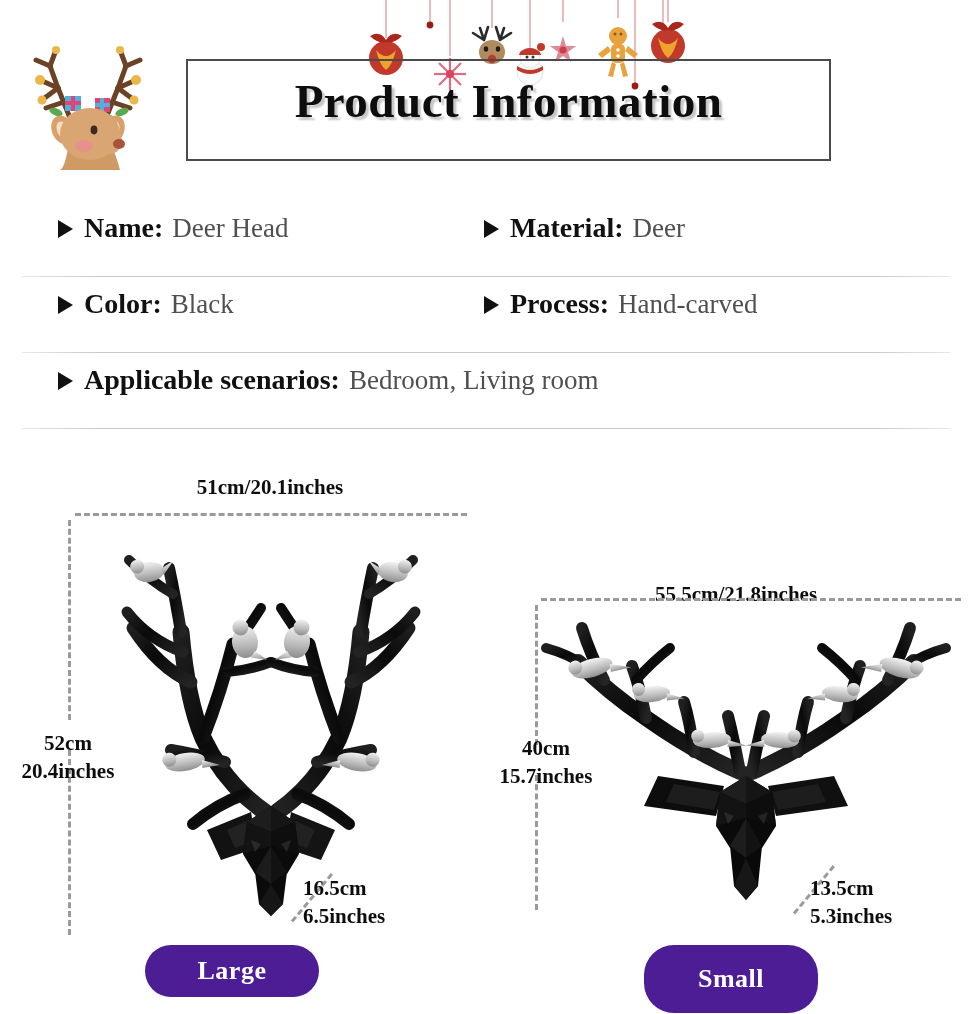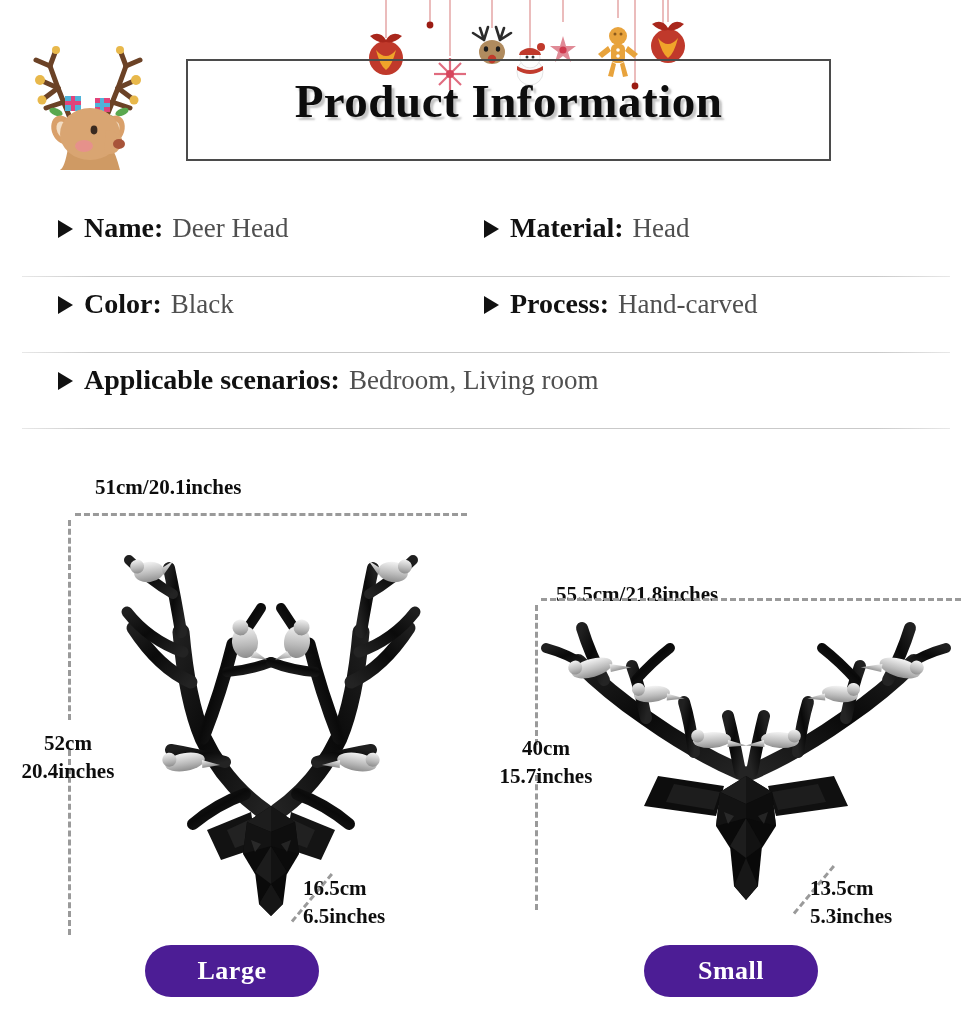--- a/index.html
+++ b/index.html
@@ -68,21 +68,21 @@
     background:linear-gradient(to right,#e8e8e8,#c9c9c9 8%,#c9c9c9 92%,#e8e8e8);
   }
 
   
   .showcase { position:absolute; left:0; top:450px; width:971px; height:564px; }
   .product { position:absolute; }
   .product.large { left:0;   top:0;   width:485px; height:564px; }
   .product.small { left:486px; top:0; width:485px; height:564px; }
 
   .dim-top-label {
-    position:absolute; text-align:left;
+    position:absolute; text-align:center;
     font-size:21px; font-weight:bold; color:#0d0d0d;
     white-space:nowrap;
   }
   .dash-h {
     position:absolute; height:0;
     border-top:3px dashed #9a9a9a;
   }
   .dash-v {
     position:absolute; width:0;
     border-left:3px dashed #9a9a9a;
@@ -271,21 +271,21 @@
 
   <div class="spec-row">
     <div class="spec-cell col1">
       <span class="arrow"></span>
       <span class="spec-label">Name:</span>
       <span class="spec-value">Deer Head</span>
     </div>
     <div class="spec-cell col2">
       <span class="arrow"></span>
       <span class="spec-label">Material:</span>
-      <span class="spec-value">Head</span>
+      <span class="spec-value">Deer</span>
     </div>
     <div class="divider" style="top:72px;"></div>
   </div>
 
   <div class="spec-row">
     <div class="spec-cell col1">
       <span class="arrow"></span>
       <span class="spec-label">Color:</span>
       <span class="spec-value">Black</span>
     </div>
@@ -529,17 +529,17 @@
         <path d="M196 246 L212 218 L228 246 L224 286 L212 300 L200 286 Z" fill="#090909"></path>
         <path d="M212 218 L196 246 L212 258 Z" fill="#1d1d1d"></path>
         <path d="M212 218 L228 246 L212 258 Z" fill="#121212"></path>
         <path d="M200 286 L212 258 L224 286 L212 300 Z" fill="#171717"></path>
 
         <path d="M190 212 L200 216 L194 224 Z" fill="#303030" opacity="0.8"></path>
         <path d="M234 212 L224 216 L230 224 Z" fill="#2b2b2b" opacity="0.8"></path>
       </svg>
     </div>
 
-    <div class="size-pill" style="left:158px; top:495px; width:174px; height:52px;">
+    <div class="size-pill" style="left:158px; top:495px; width:174px; height:68px;">
       <span>Small</span>
     </div>
   </div>
 </div>
 
 </body></html>

